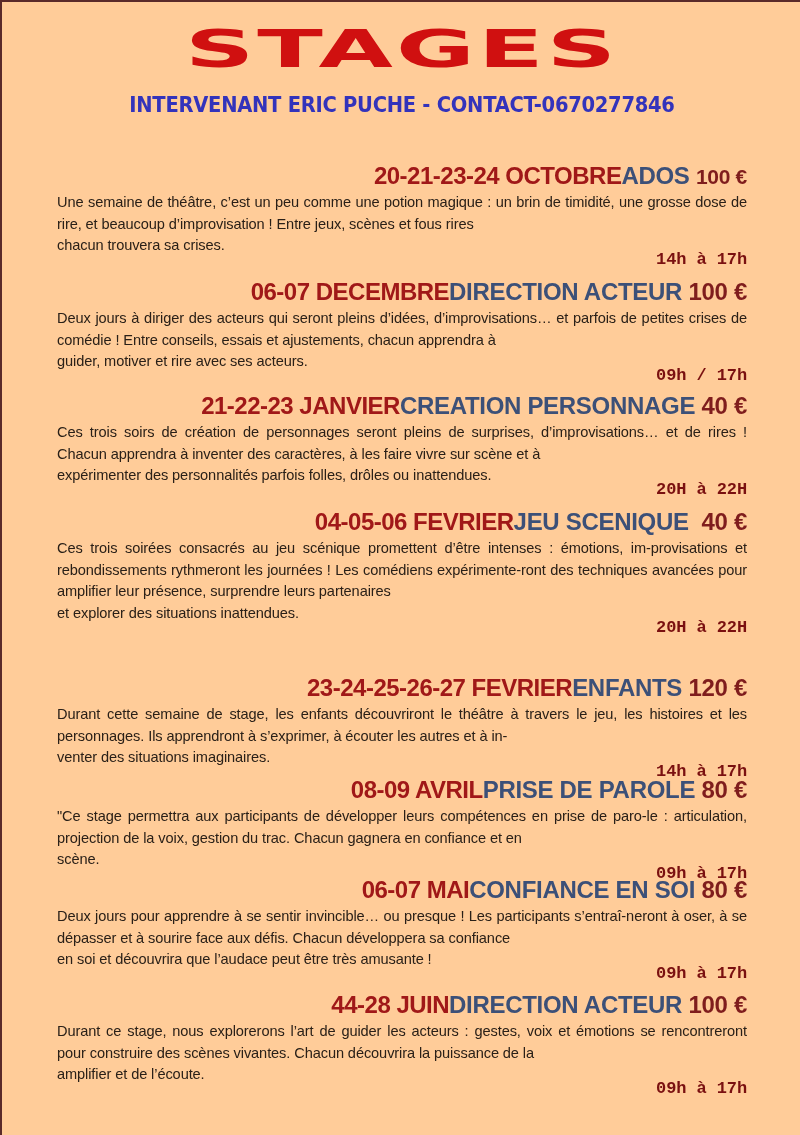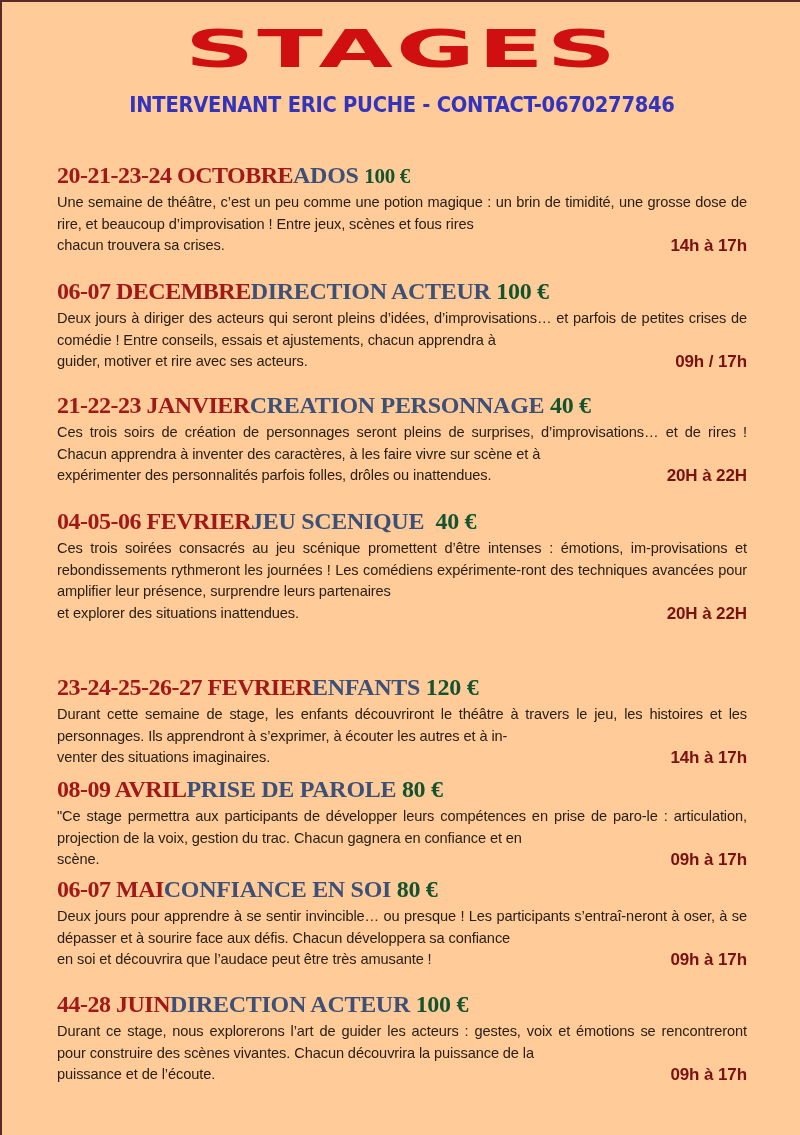--- a/index.html
+++ b/index.html
@@ -52,56 +52,57 @@
       transform-origin: center top;
       letter-spacing: -0.3px;
     }
     .stage {
       position: absolute;
       left: 55px;
       width: 690px;
     }
     .stage-head {
       display: flex;
-      justify-content: flex-start;
+      justify-content: flex-end;
       align-items: baseline;
       height: 30px;
-      font-family: Liberation Serif, serif;
+      font-family: Liberation Sans, sans-serif;
       font-weight: bold;
     }
     .dates {
       color: #a01818;
       font-size: 24px;
       letter-spacing: -0.5px;
     }
     .offer {
       color: #3c5078;
       font-size: 24px;
       letter-spacing: -0.3px;
     }
     .price {
-      color: #14532d;
+      color: #7f1d1d;
     }
     .ados .price { font-size: 21px; }
     .desc {
       font-family: "Liberation Sans", sans-serif;
       font-size: 14.6px;
       line-height: 21.5px;
       color: #2a2018;
       text-align: justify;
       letter-spacing: -0.1px;
       position: relative;
     }
     .hours {
       float: right;
-      font-family: Liberation Sans, sans-serif;
+      font-family: Liberation Mono, monospace;
       font-weight: bold;
       color: #7a1010;
       font-size: 17px;
       line-height: 21.5px;
+      margin-top: 14px;
     }
     .last-line {
       display: block;
     }
   </style>
 </head>
 <body>
 
 <div class="page">
   <div class="title">STAGES</div>
@@ -184,16 +185,16 @@
     </div>
   </div>
 
   <div class="stage" style="top:989px">
     <div class="stage-head">
       <span class="dates">44-28 JUIN</span>
       <span class="offer"><span>DIRECTION ACTEUR</span> <span class="price">100 €</span></span>
     </div>
     <div class="desc">
       <span>Durant ce stage, nous explorerons l’art de guider les acteurs : gestes, voix et émotions se rencontreront pour construire des scènes vivantes. Chacun découvrira la puissance de la</span>
-      <span class="last-line"><span>puissance et de l’écoute.</span><span class="hours">09h à 17h</span></span>
+      <span class="last-line"><span>amplifier et de l’écoute.</span><span class="hours">09h à 17h</span></span>
     </div>
   </div>
 </div>
 
 </body></html>

